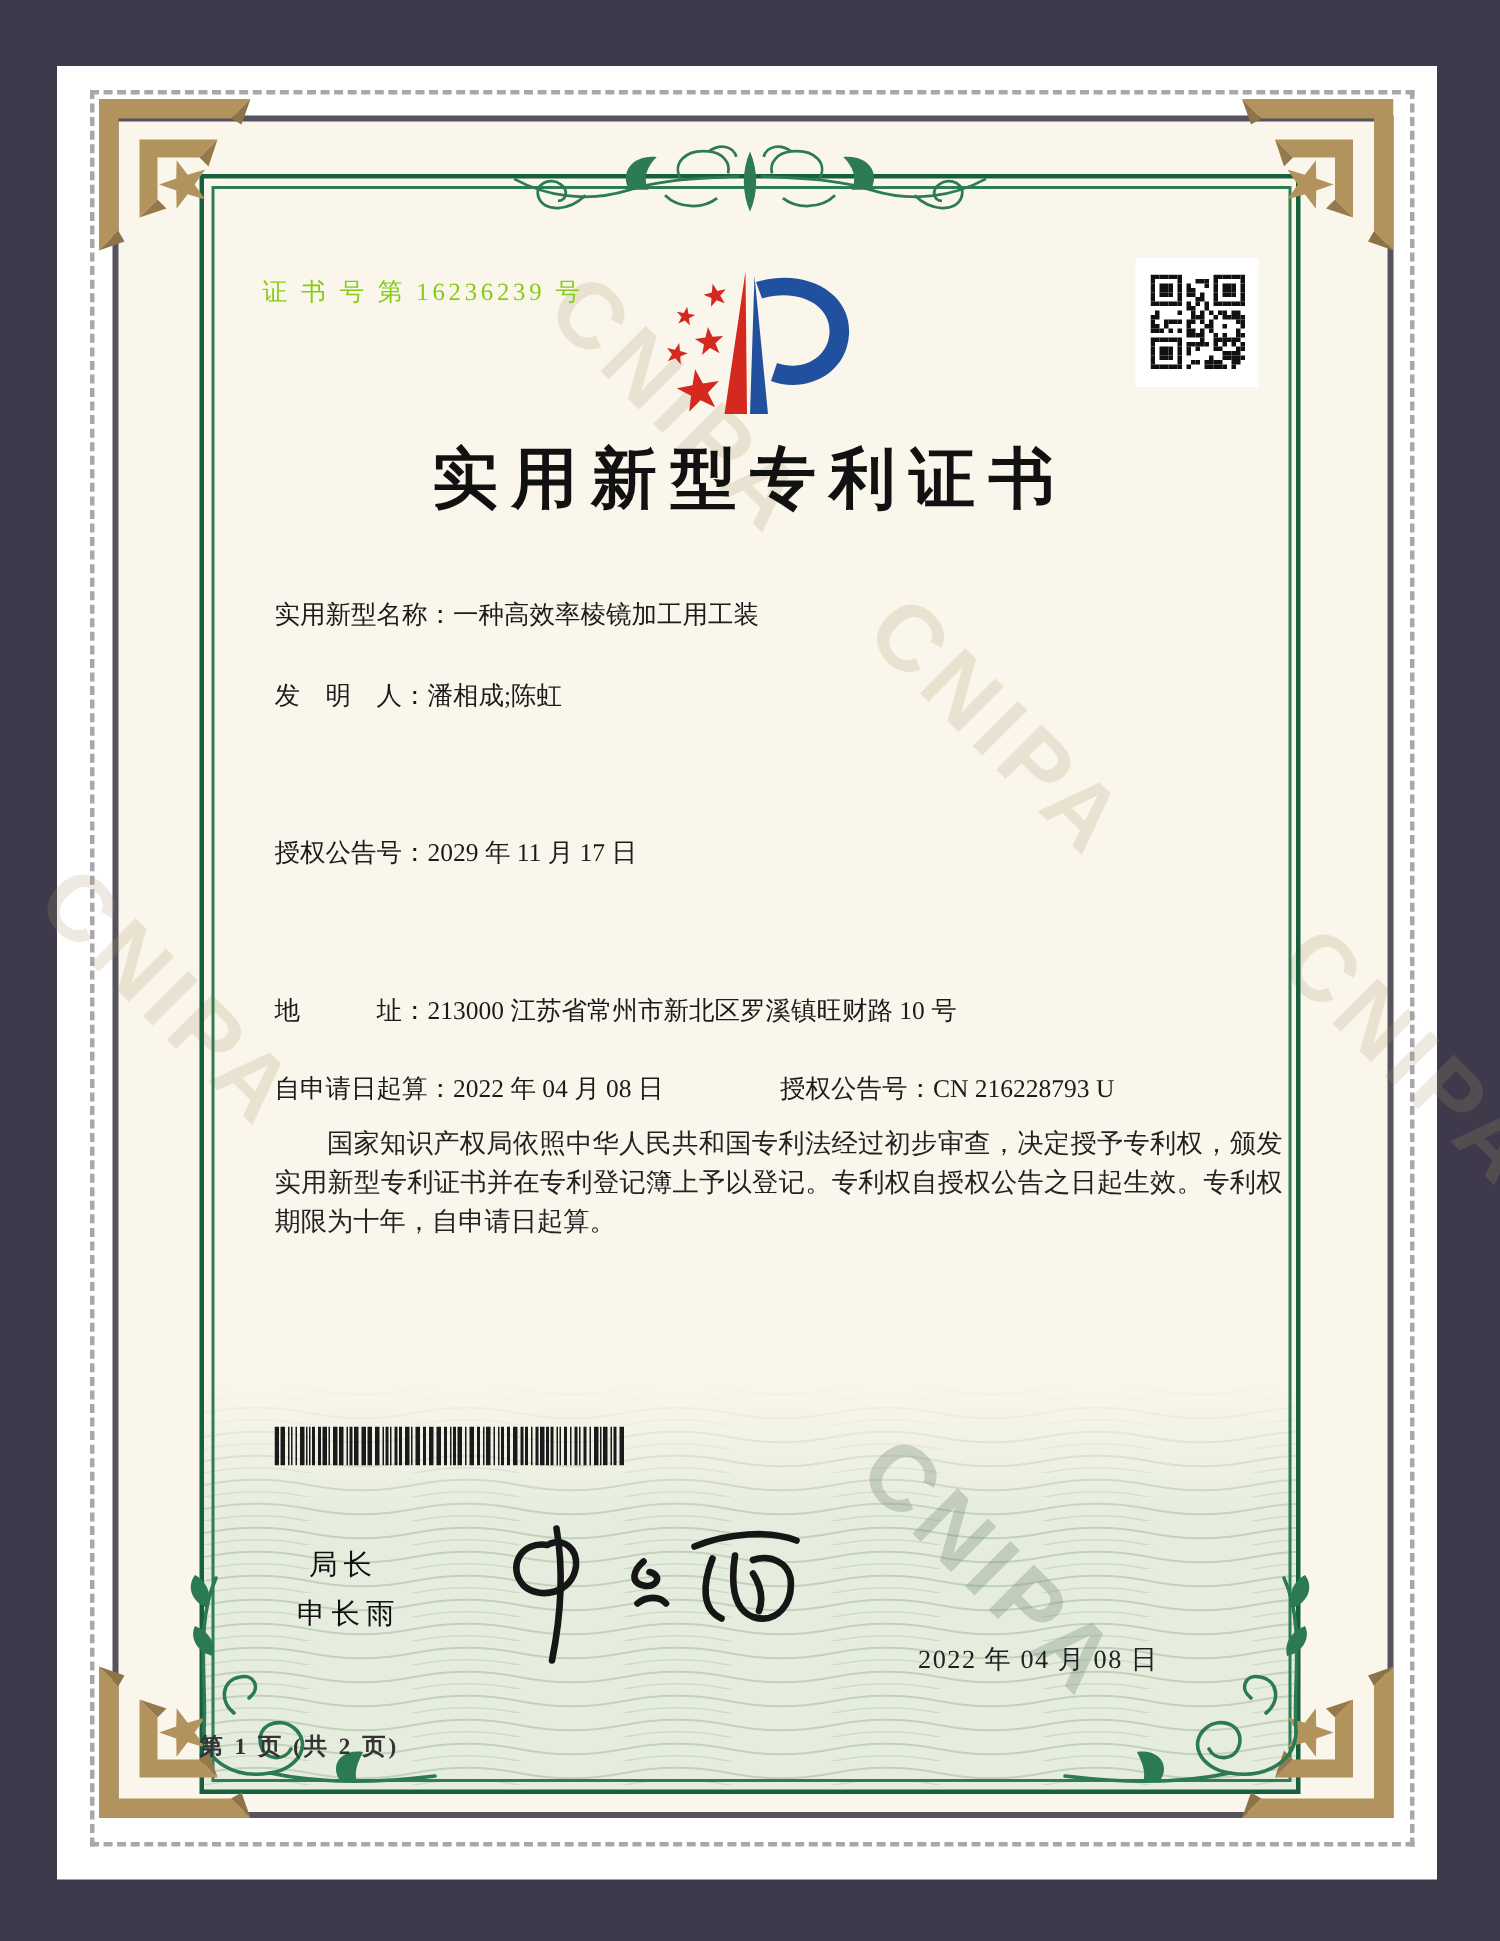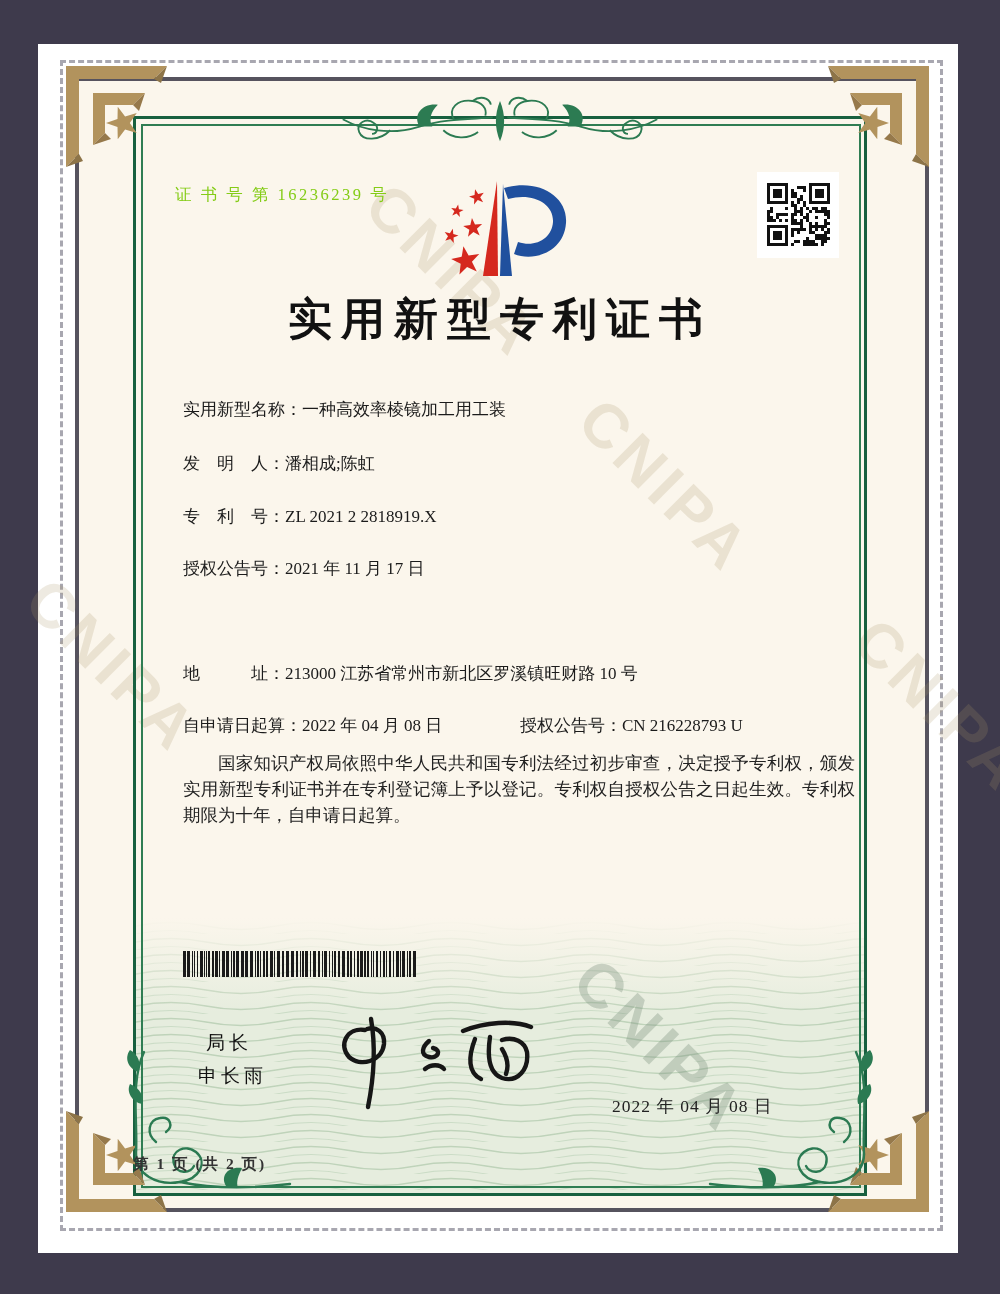--- a/index.html
+++ b/index.html
@@ -383,25 +383,22 @@
   </div>
 
   <div class="abs title">实用新型专利证书</div>
 
   <div class="abs row" style="top:398px">
     <span>实用新型名称：</span><span>一种高效率棱镜加工用工装</span>
   </div>
   <div class="abs row" style="top:452px">
     <span>发　明　人：</span><span>潘相成;陈虹</span>
   </div>
-  <div class="abs row" style="top:505px">
-    <span>专　利　号：</span><span>ZL 2021 2 2818919.X</span>
-  </div>
   <div class="abs row" style="top:557px">
-    <span>授权公告号：</span><span>2021 年 11 月 17 日</span>
+    <span>授权公告号：</span><span>2029 年 11 月 17 日</span>
   </div>
   <div class="abs row" style="top:662px">
     <span>地　　　址：</span><span>213000 江苏省常州市新北区罗溪镇旺财路 10 号</span>
   </div>
   <div class="abs row" style="top:714px">
     <span>自申请日起算：</span><span>2022 年 04 月 08 日</span>
   </div>
   <div class="abs grant2">
     <span>授权公告号：</span><span>CN 216228793 U</span>
   </div>

